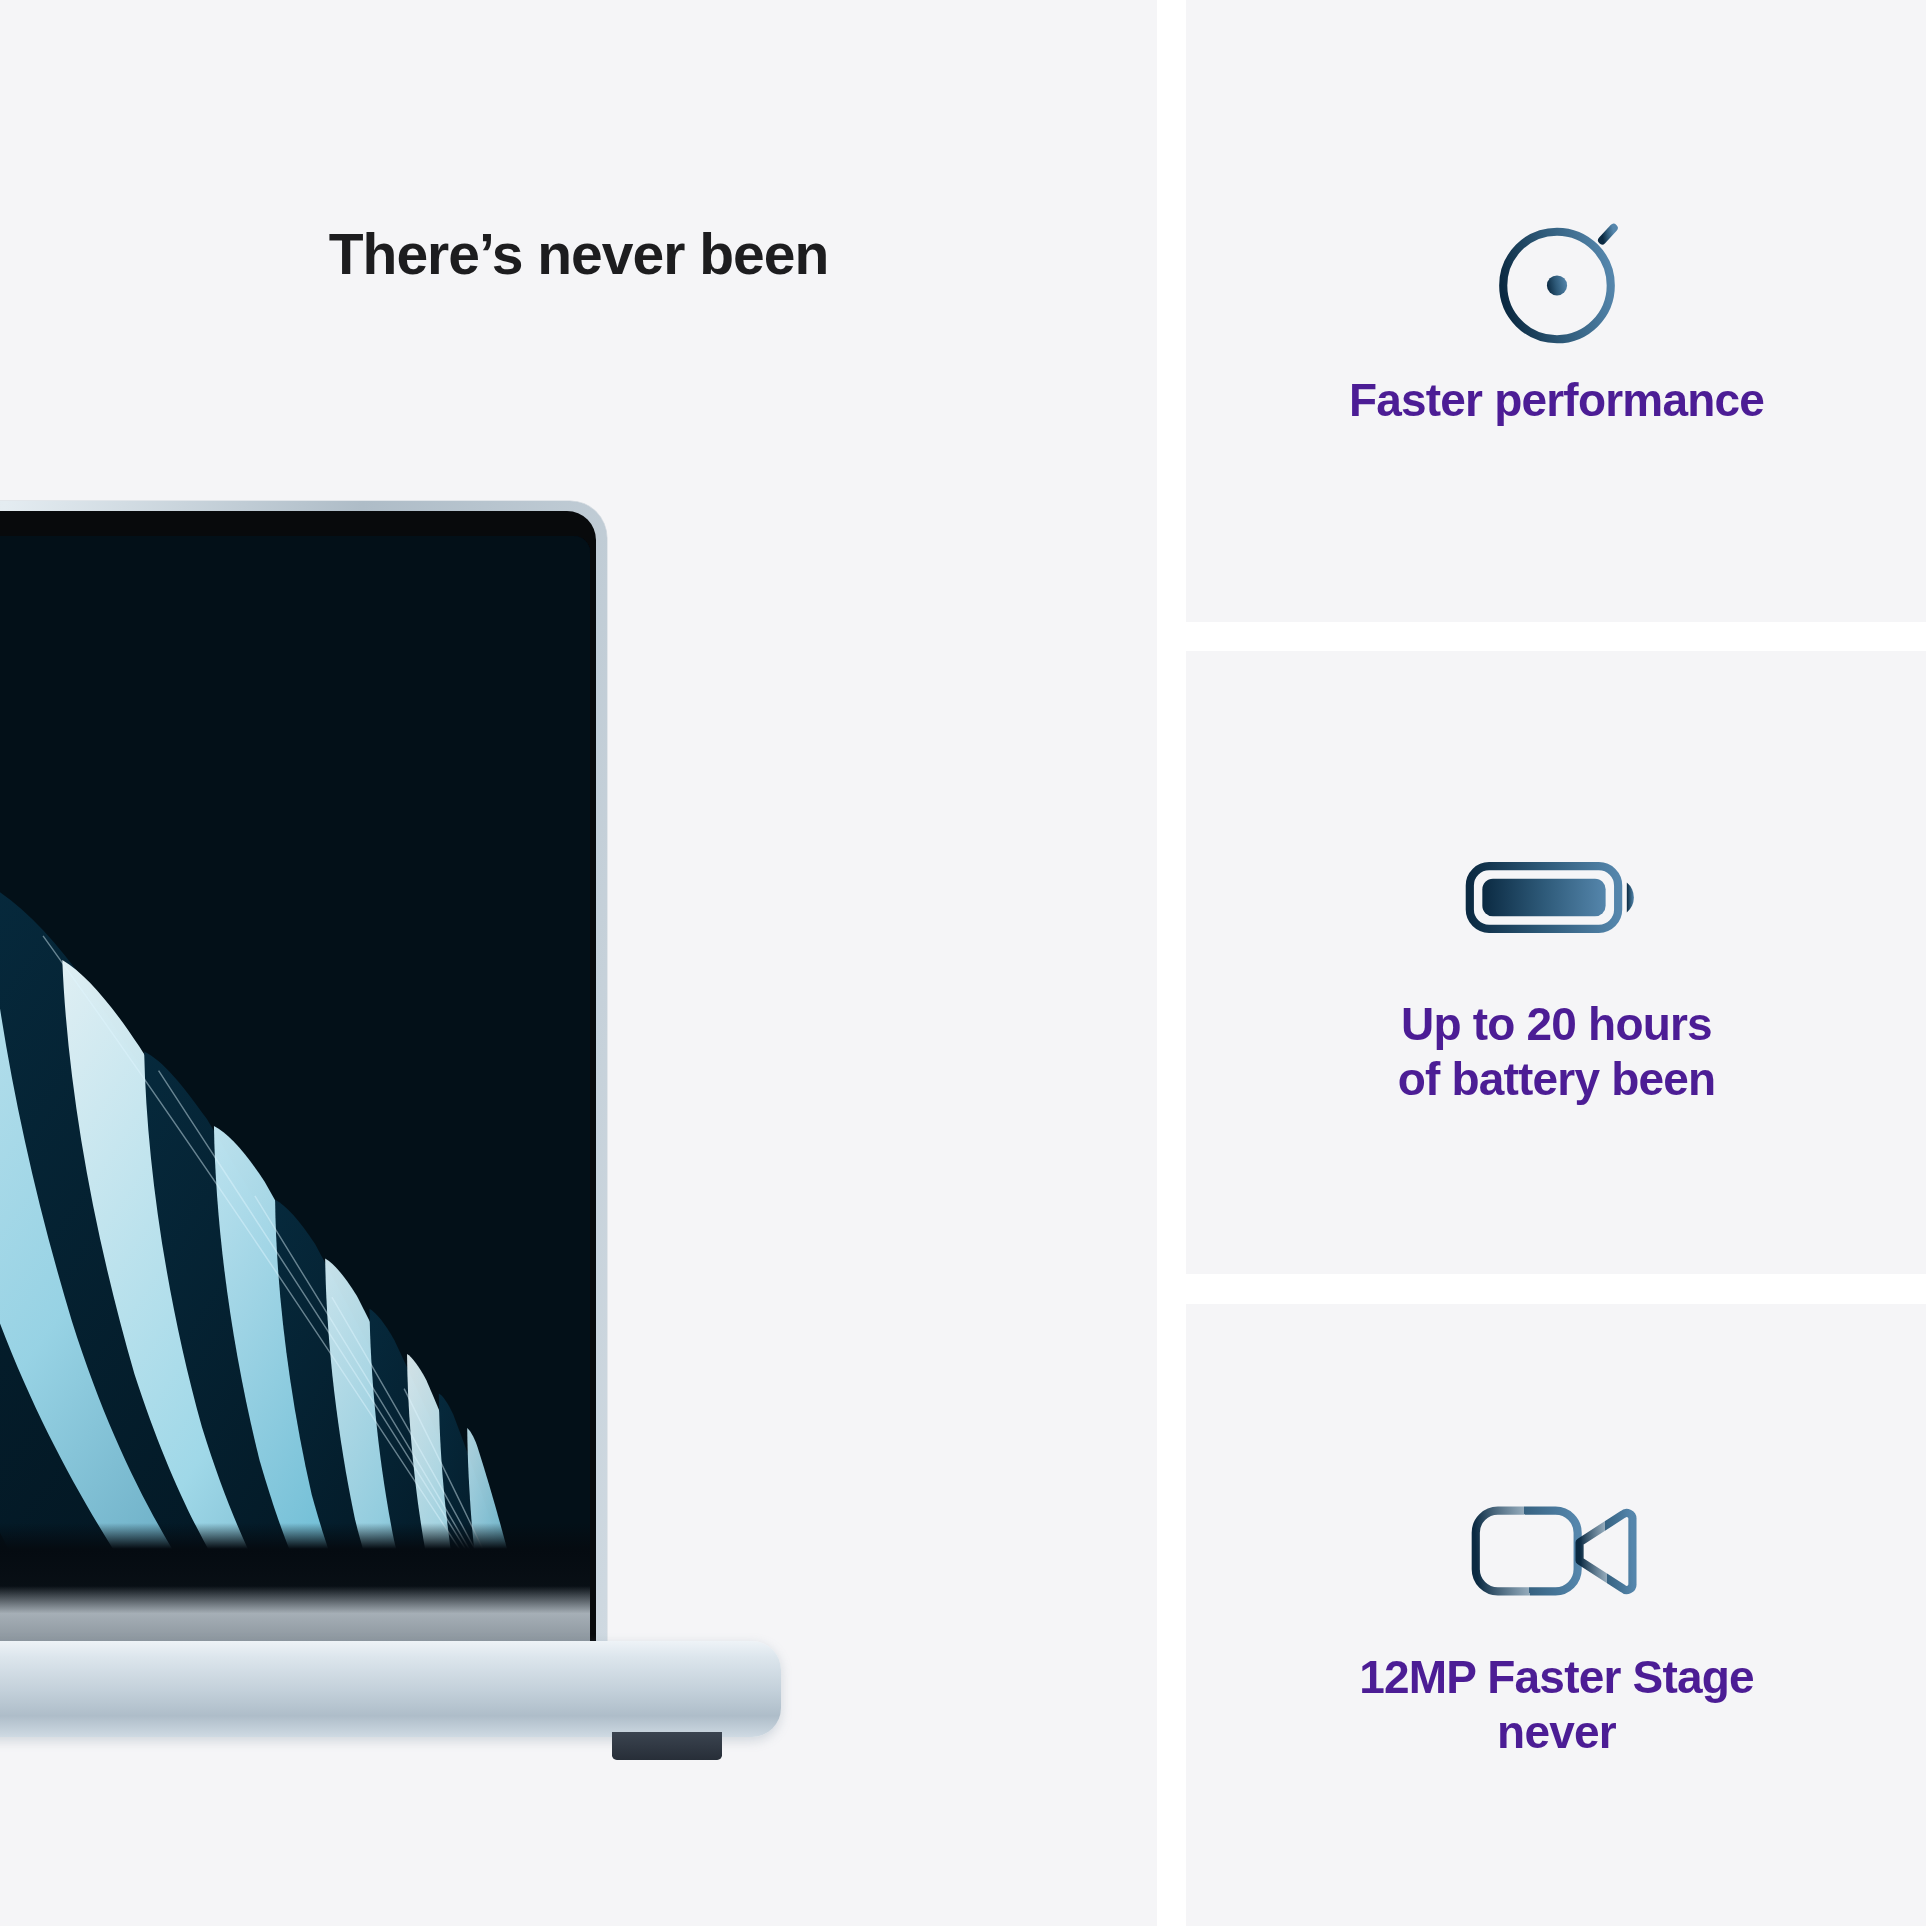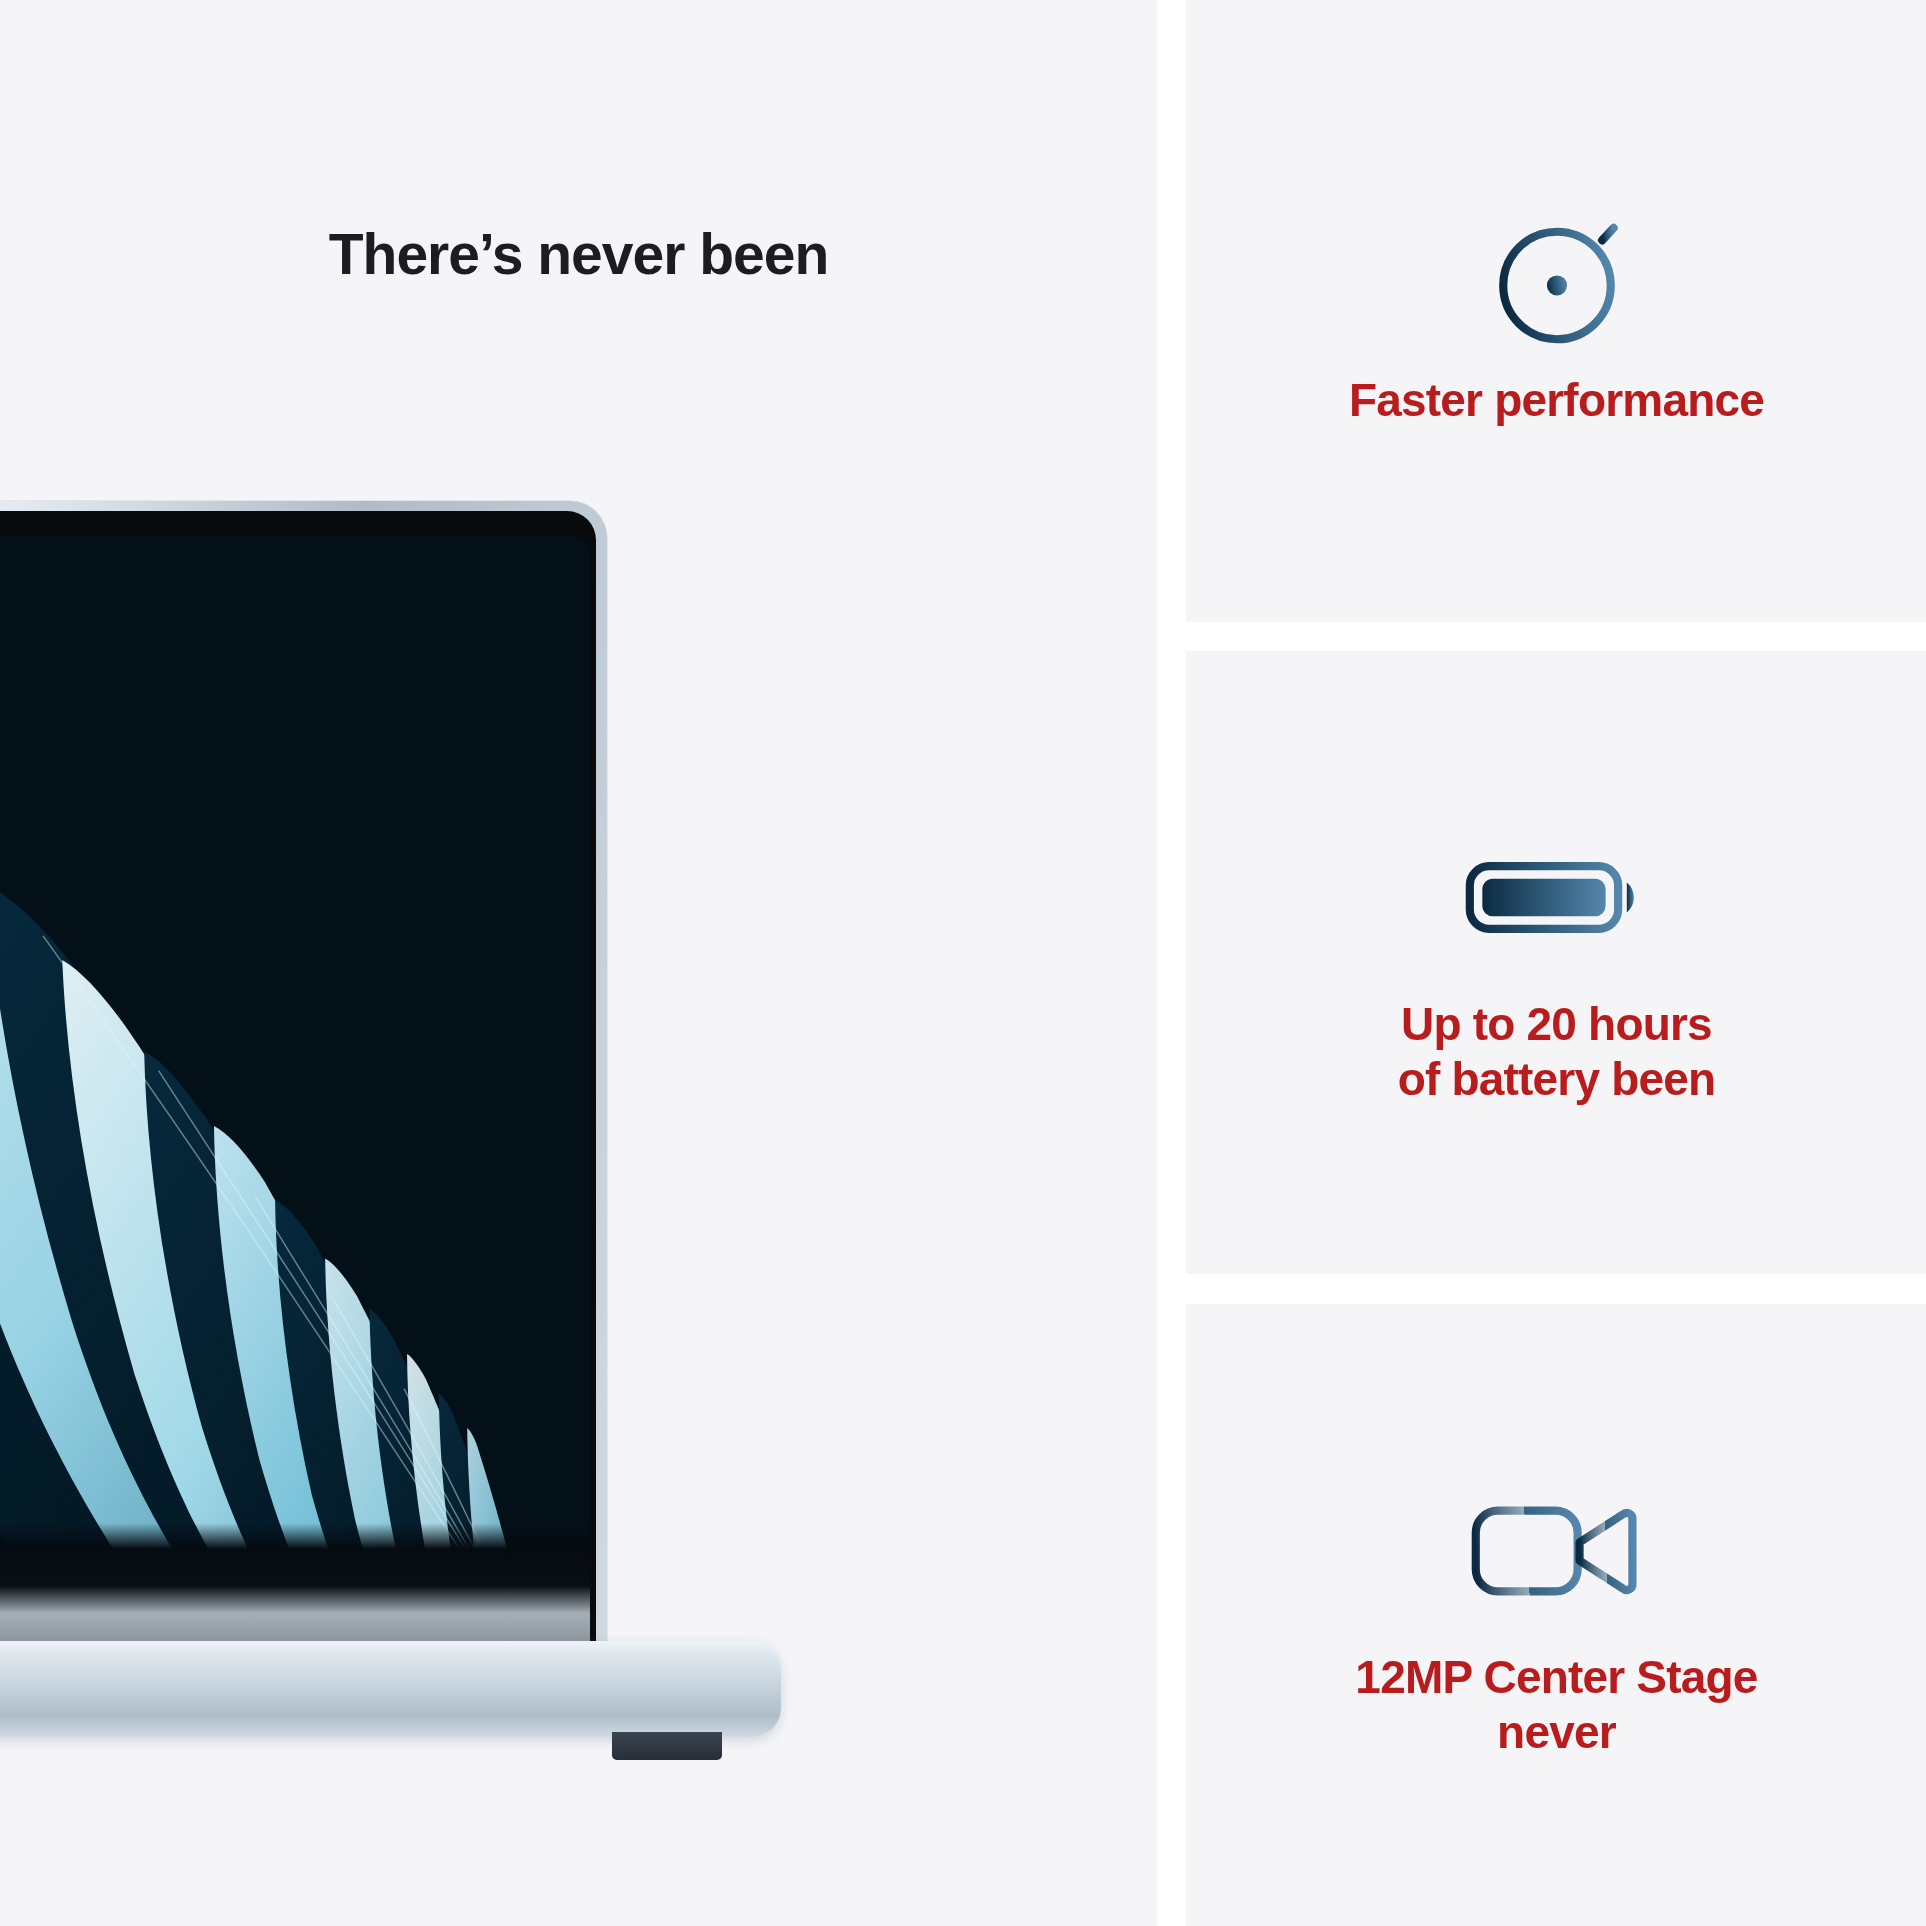--- a/index.html
+++ b/index.html
@@ -95,21 +95,21 @@
 
   .icon-wrap{
     width:202px;height:159px;
     display:flex;align-items:center;justify-content:center;
   }
   .icon-wrap svg{display:block;overflow:visible;}
 
   .card-label{
     margin-top:20px;
     text-align:center;
-    color:#b91c1c;
+    color:#4c1d95;
     font-size:46px;
     line-height:1.2;
     font-weight:700;
     letter-spacing:-0.8px;
     max-width:645px;
   }
   .card-label .ln{display:block;}
 </style>
 </head>
 <body>
@@ -256,20 +256,20 @@
               <stop offset="50%" stop-color="#36628180"></stop>
               <stop offset="50%" stop-color="#366281"></stop>
               <stop offset="100%" stop-color="#5586ac"></stop>
             </linearGradient>
           </defs>
           <rect x="12" y="38" width="212" height="168" rx="46" stroke="url(#g3)" stroke-width="17"></rect>
           <path d="M228 104 L318 46 a12 12 0 0 1 20 10 L338 190 a12 12 0 0 1 -20 10 L228 142 Z" stroke="url(#g3)" stroke-width="17" stroke-linejoin="round"></path>
         </svg>
       </div>
       <div class="card-label">
-        <span class="ln">12MP Center Stage</span>
+        <span class="ln">12MP Faster Stage</span>
         <span class="ln">never</span>
       </div>
     </div>
 
   </aside>
 </div>
 
 
 </body></html>

